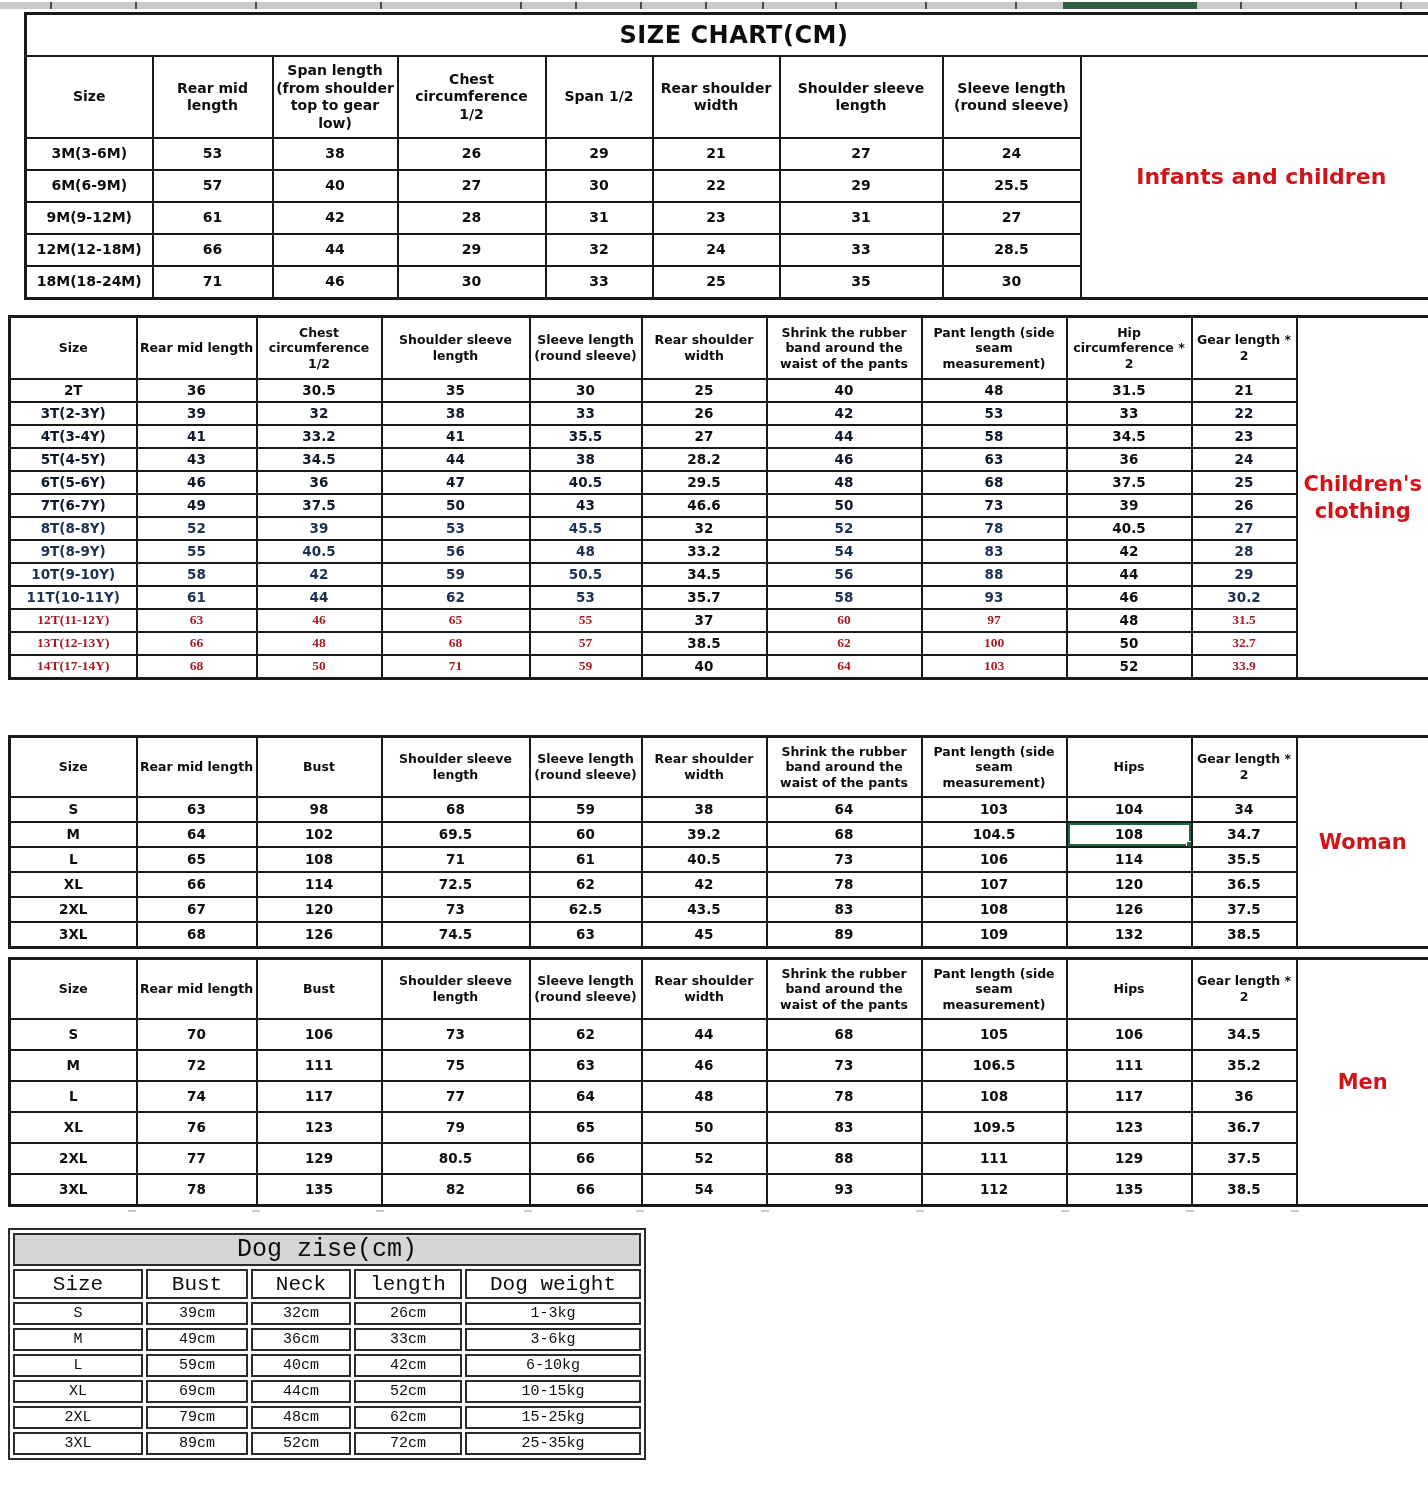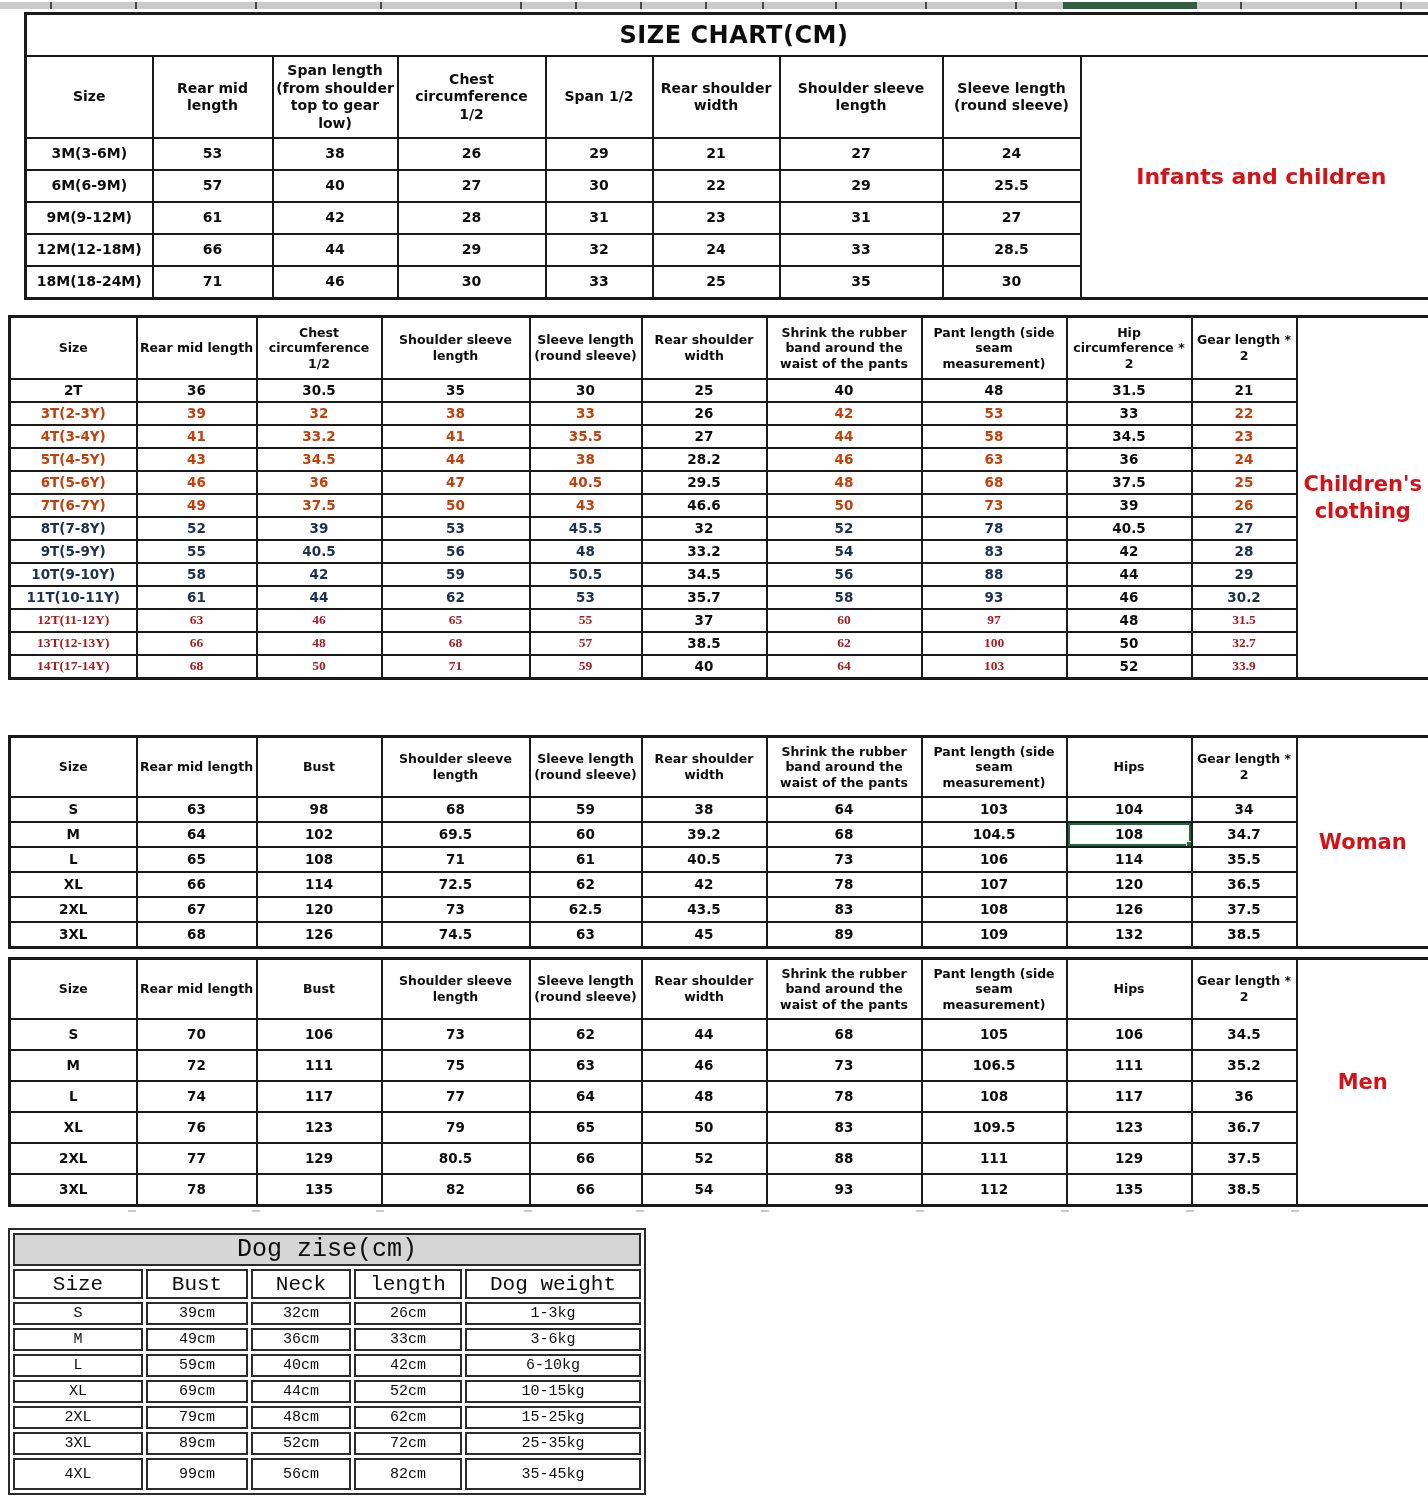--- a/index.html
+++ b/index.html
@@ -12,21 +12,21 @@
   
   table.grid{position:absolute;border-collapse:collapse;table-layout:fixed;border:3px solid #1a1a1a;}
   table.grid td{border:2px solid #1a1a1a;text-align:center;vertical-align:middle;
                 font-weight:bold;padding:0 2px;overflow:hidden;line-height:1.25;position:relative;}
   td.banner{font-size:24px;letter-spacing:.5px;}
   td.hcell{font-size:13px;}
   td.dcell,td.scell{font-size:13.5px;}
   td.label-cell{font-size:21px;border-left:2px solid #1a1a1a;}
   .red-label{color:#d21418;}
   .c-black{color:#0d0d0d;}
-  .c-blue{color:#c2410c;}
+  .c-blue{color:#0f172a;}
   .c-navy{color:#1c3151;}
   .c-red{color:#a51c22;font-family:Liberation Serif, serif;}
   
   #t-infants td{height:30px;font-size:14px;}
   #t-infants td.banner{height:40px;font-size:24px;}
   #t-infants td.hcell{height:80px;font-size:14px;}
   #t-infants td.label-cell{font-size:22px;}
   #t-children td{height:21px;}
   #t-children td.hcell{height:60px;font-size:12.5px;}
   #t-woman td{height:23px;}
@@ -248,33 +248,33 @@
           <td class="dcell c-blue">37.5</td>
           <td class="dcell c-blue">50</td>
           <td class="dcell c-blue">43</td>
           <td class="dcell c-black">46.6</td>
           <td class="dcell c-blue">50</td>
           <td class="dcell c-blue">73</td>
           <td class="dcell c-black">39</td>
           <td class="dcell c-blue">26</td>
         </tr>
         <tr>
-          <td class="scell c-navy">8T(7-8Y)</td>
+          <td class="scell c-navy">8T(8-8Y)</td>
           <td class="dcell c-navy">52</td>
           <td class="dcell c-navy">39</td>
           <td class="dcell c-navy">53</td>
           <td class="dcell c-navy">45.5</td>
           <td class="dcell c-black">32</td>
           <td class="dcell c-navy">52</td>
           <td class="dcell c-navy">78</td>
           <td class="dcell c-black">40.5</td>
           <td class="dcell c-navy">27</td>
         </tr>
         <tr>
-          <td class="scell c-navy">9T(5-9Y)</td>
+          <td class="scell c-navy">9T(8-9Y)</td>
           <td class="dcell c-navy">55</td>
           <td class="dcell c-navy">40.5</td>
           <td class="dcell c-navy">56</td>
           <td class="dcell c-navy">48</td>
           <td class="dcell c-black">33.2</td>
           <td class="dcell c-navy">54</td>
           <td class="dcell c-navy">83</td>
           <td class="dcell c-black">42</td>
           <td class="dcell c-navy">28</td>
         </tr>
@@ -614,23 +614,16 @@
           <td class="dog-d c-black">62cm</td>
           <td class="dog-d c-black">15-25kg</td>
         </tr>
         <tr>
           <td class="dog-d c-black">3XL</td>
           <td class="dog-d c-black">89cm</td>
           <td class="dog-d c-black">52cm</td>
           <td class="dog-d c-black">72cm</td>
           <td class="dog-d c-black">25-35kg</td>
         </tr>
-        <tr class="tall">
-          <td class="dog-d c-black">4XL</td>
-          <td class="dog-d c-black">99cm</td>
-          <td class="dog-d c-black">56cm</td>
-          <td class="dog-d c-black">82cm</td>
-          <td class="dog-d c-black">35-45kg</td>
-        </tr>
       </tbody>
     </table>
 
 </div>
 
 </body></html>

